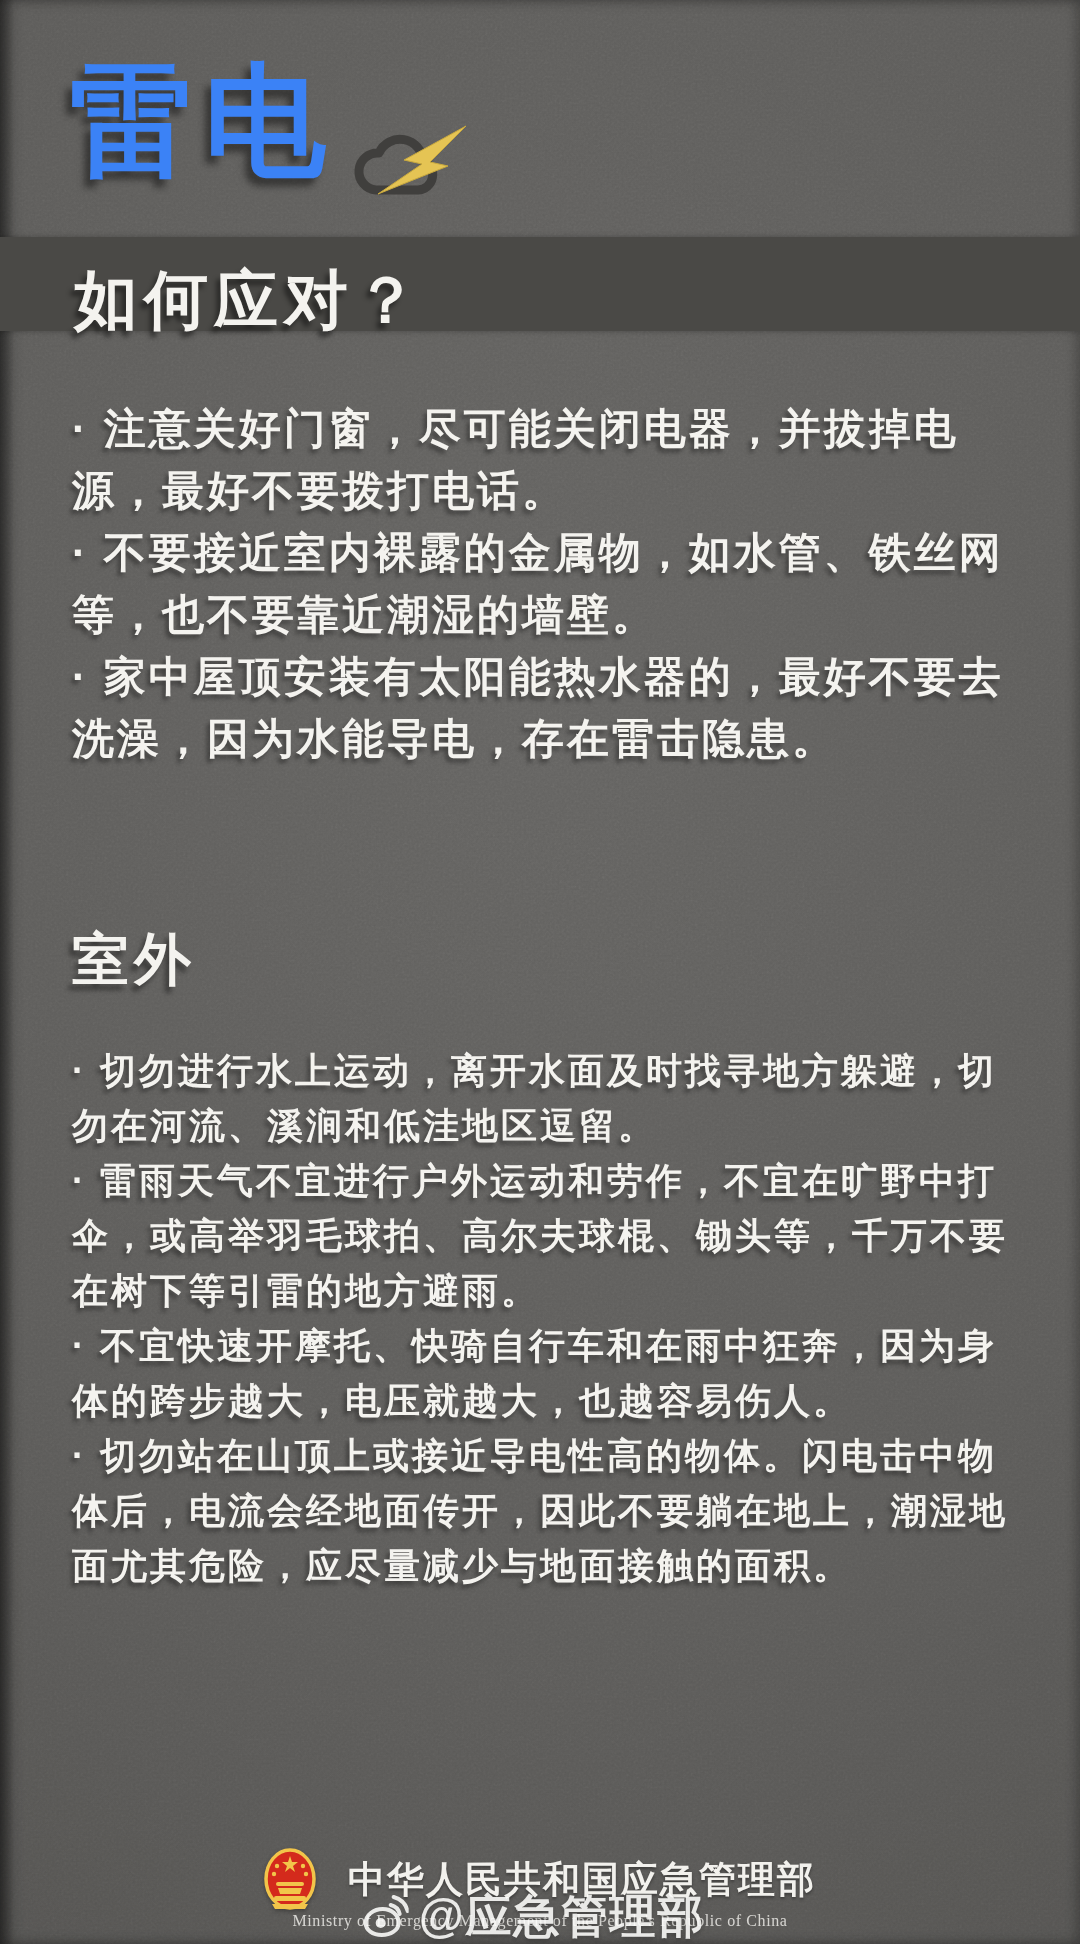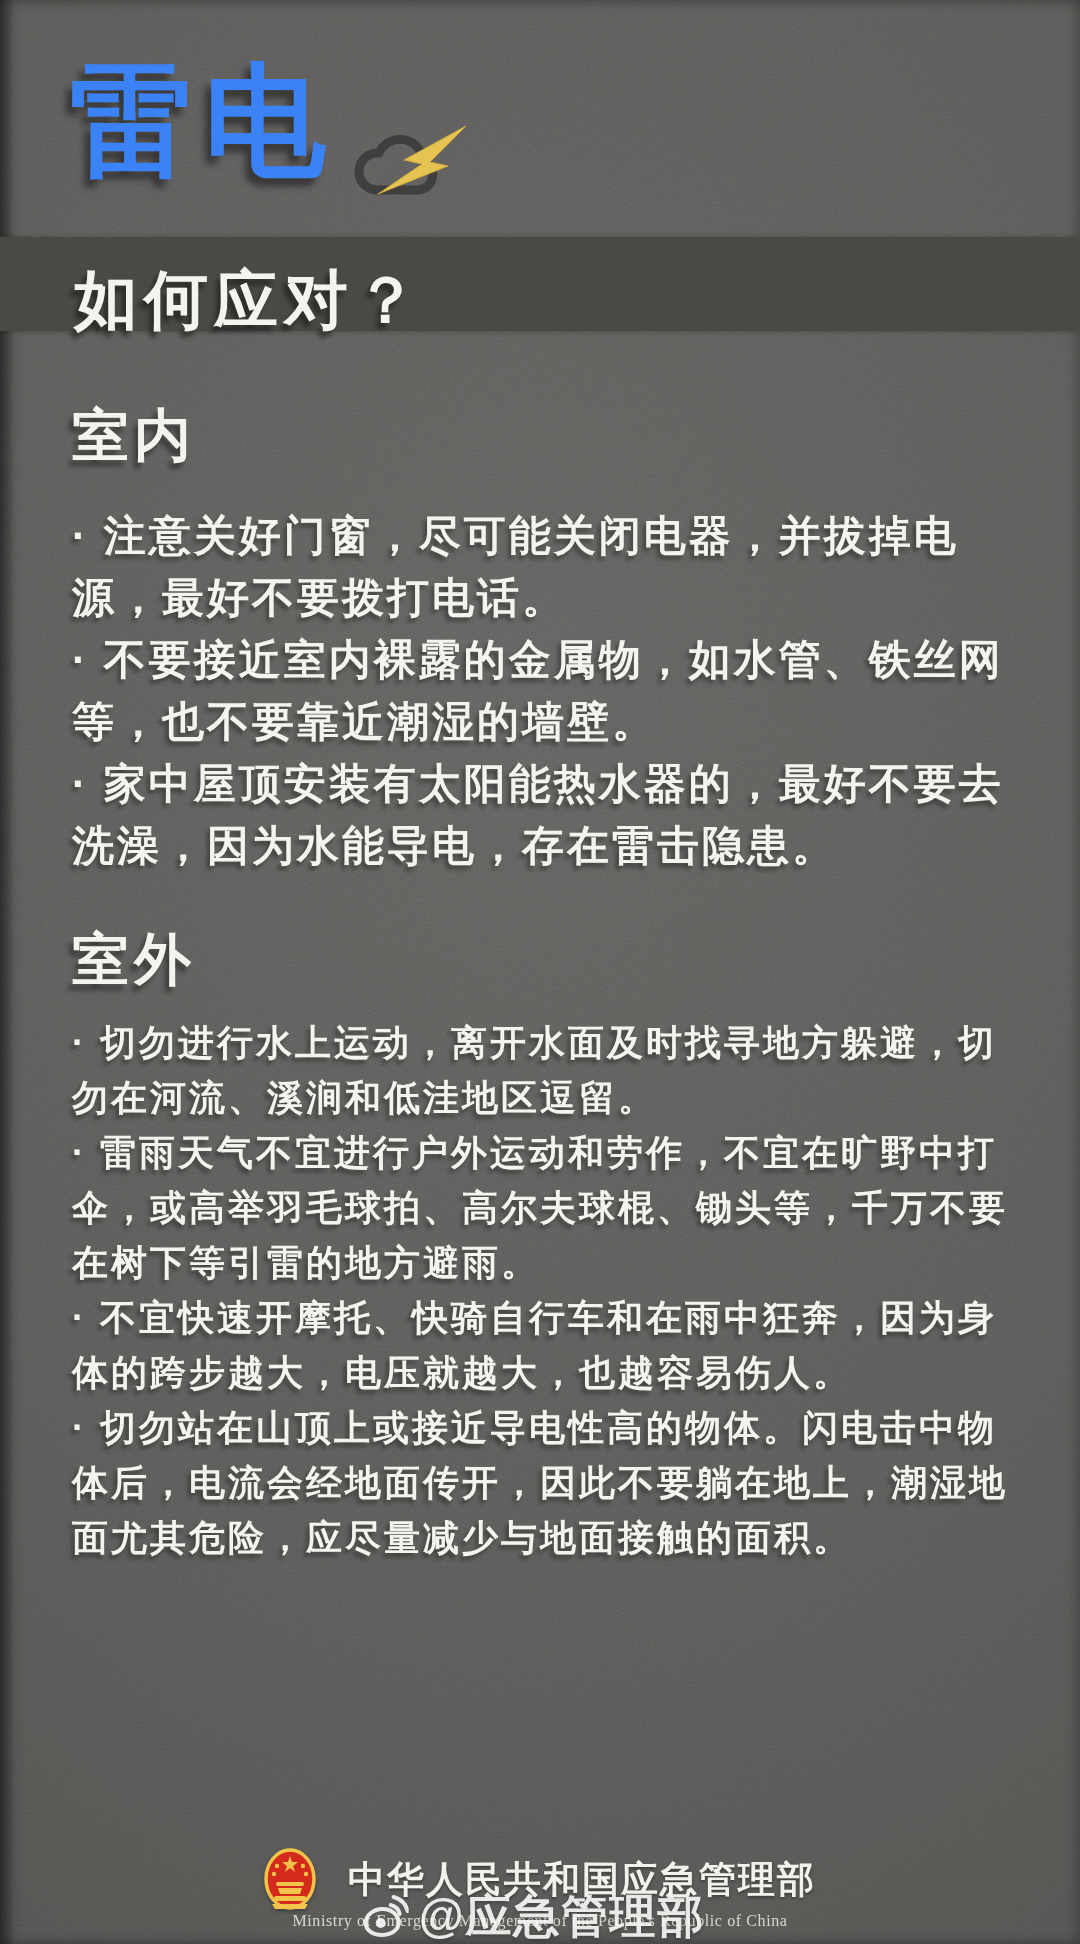--- a/index.html
+++ b/index.html
@@ -30,21 +30,21 @@
     text-shadow:-4px 6px 5px rgba(0,0,0,.45);
   }
 
   .section{position:absolute;left:72px;right:68px;color:#f4f3ef;}
   .section-indoor{top:398px;}
   .section-outdoor{top:922px;}
   .section-heading{
     font-size:57px;font-weight:800;letter-spacing:5px;margin:0 0 30px 0;
     text-shadow:-4px 6px 5px rgba(0,0,0,.42);
   }
-  .section-outdoor .section-heading{margin-bottom:16px;}
+  .section-outdoor .section-heading{margin-bottom:44px;}
   .guideline{margin:0;font-weight:700;text-shadow:-3px 4px 4px rgba(0,0,0,.38);}
   .section-indoor .guideline{font-size:42px;line-height:62px;letter-spacing:3px;}
   .section-outdoor .guideline{font-size:36px;line-height:55px;letter-spacing:3px;}
 
   .footer{
     position:absolute;left:0;top:1848px;width:1080px;
     display:flex;flex-direction:column;align-items:center;color:#f2f1ed;
   }
   .footer-row{display:flex;align-items:center;gap:32px;}
   .emblem{width:52px;height:64px;flex:0 0 auto;filter:drop-shadow(0 2px 2px rgba(0,0,0,.3));}
@@ -78,21 +78,20 @@
 <svg class="title-icon" viewBox="0 0 130 92" xmlns="http://www.w3.org/2000/svg">
   <path d="M34 72 h42 a15 15 0 0 0 5 -29 a23 23 0 0 0 -44 -8 a17 17 0 0 0 -3 37 z" fill="none" stroke="#403f3d" stroke-width="9" stroke-linejoin="round" stroke-linecap="round"></path>
   <path d="M124 8 L62 42 L80 46 L36 76 L106 48 L88 44 Z" fill="#e5c454" stroke="#c9a93e" stroke-width="1"></path>
 </svg>
 
 <div class="subtitle-band">
   <div class="poster-subtitle">如何应对？</div>
 </div>
 
 <div class="section section-indoor">
-  <h2 class="section-heading">室内</h2>
   <p class="guideline">· 注意关好门窗，尽可能关闭电器，并拔掉电源，最好不要拨打电话。</p>
   <p class="guideline">· 不要接近室内裸露的金属物，如水管、铁丝网等，也不要靠近潮湿的墙壁。</p>
   <p class="guideline">· 家中屋顶安装有太阳能热水器的，最好不要去洗澡，因为水能导电，存在雷击隐患。</p>
 </div>
 
 <div class="section section-outdoor">
   <h2 class="section-heading">室外</h2>
   <p class="guideline">· 切勿进行水上运动，离开水面及时找寻地方躲避，切勿在河流、溪涧和低洼地区逗留。</p>
   <p class="guideline">· 雷雨天气不宜进行户外运动和劳作，不宜在旷野中打伞，或高举羽毛球拍、高尔夫球棍、锄头等，千万不要在树下等引雷的地方避雨。</p>
   <p class="guideline">· 不宜快速开摩托、快骑自行车和在雨中狂奔，因为身体的跨步越大，电压就越大，也越容易伤人。</p>

